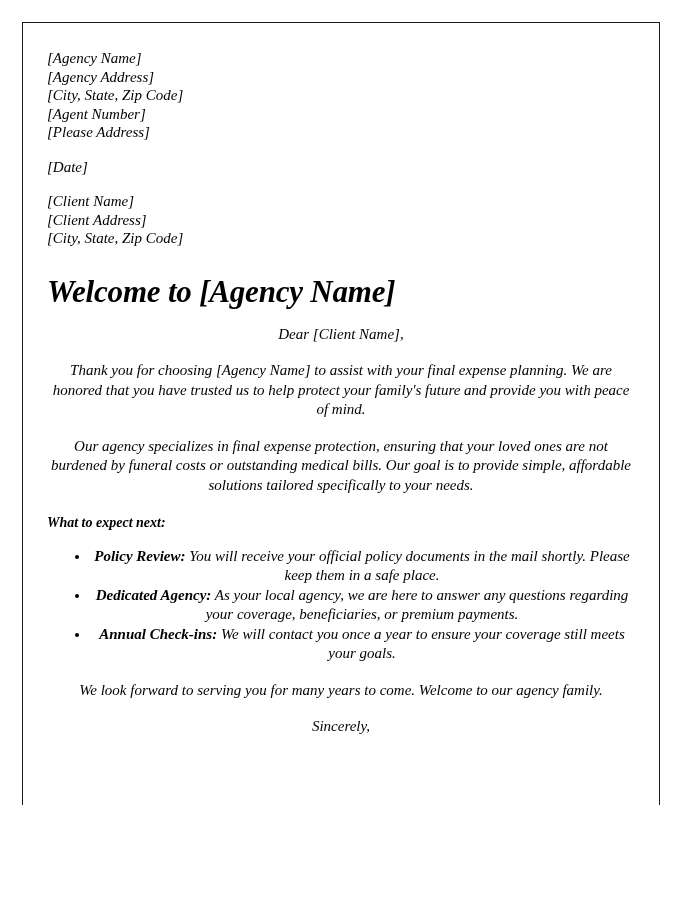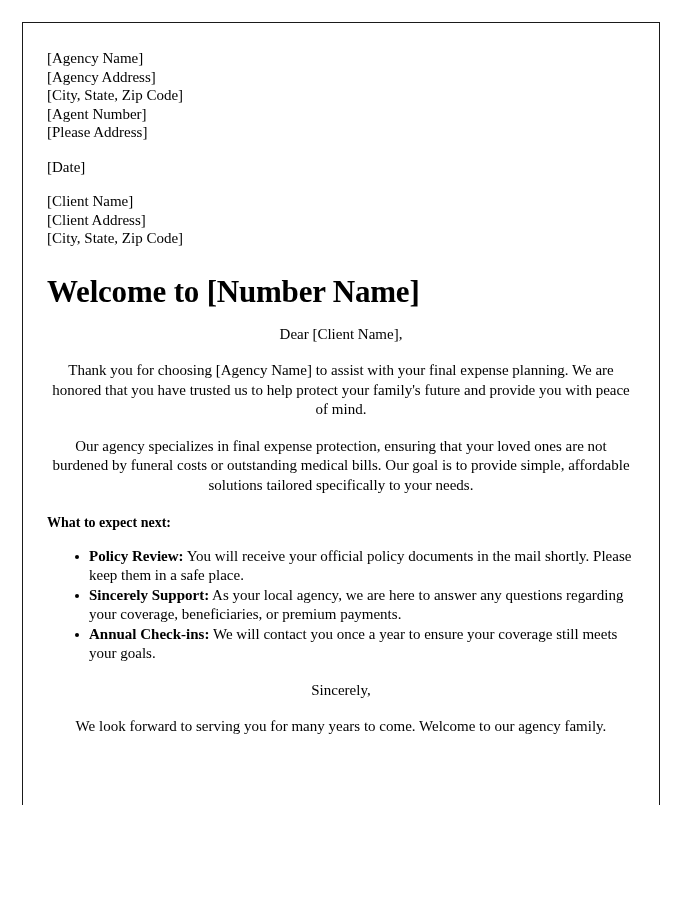--- a/index.html
+++ b/index.html
@@ -27,20 +27,21 @@
     box-sizing: border-box;
     background: #ffffff;
     overflow: hidden;
   }
 
   .page-body {
     position: absolute;
     left: 24px;
     top: 26px;
     width: 588px;
+    font-style: italic;
   }
 
   
   .addr-block {
     font-size: 15px;
     line-height: 18.5px;
   }
   .addr-line {
     white-space: pre;
   }
@@ -85,20 +86,21 @@
     list-style: none;
     margin: 11px 0 0 0;
     padding: 0;
   }
   .bullets li {
     position: relative;
     padding-left: 42px;
     font-size: 15px;
     line-height: 19.5px;
     margin-bottom: 0px;
+    text-align: center;
   }
   .bullets li::before {
     content: "";
     position: absolute;
     left: 28px;
     top: 8px;
     width: 4px;
     height: 4px;
     border-radius: 50%;
     background: #000000;
@@ -125,35 +127,35 @@
     </div>
 
     <div class="block-gap"></div>
 
     <div class="addr-block">
       <div class="addr-line">[Client Name]</div>
       <div class="addr-line">[Client Address]</div>
       <div class="addr-line">[City, State, Zip Code]</div>
     </div>
 
-    <h1 class="doc-title">Welcome to [Number Name]</h1>
+    <h1 class="doc-title">Welcome to [Agency Name]</h1>
 
     <p class="para tight">Dear [Client Name],</p>
 
     <p class="para">Thank you for choosing [Agency Name] to assist with your final expense planning. We are honored that you have trusted us to help protect your family's future and provide you with peace of mind.</p>
 
     <p class="para">Our agency specializes in final expense protection, ensuring that your loved ones are not burdened by funeral costs or outstanding medical bills. Our goal is to provide simple, affordable solutions tailored specifically to your needs.</p>
 
     <p class="subhead">What to expect next:</p>
 
     <ul class="bullets">
       <li><span class="lead">Policy Review:</span><span> You will receive your official policy documents in the mail shortly. Please keep them in a safe place.</span></li>
-      <li><span class="lead">Sincerely Support:</span><span> As your local agency, we are here to answer any questions regarding your coverage, beneficiaries, or premium payments.</span></li>
+      <li><span class="lead">Dedicated Agency:</span><span> As your local agency, we are here to answer any questions regarding your coverage, beneficiaries, or premium payments.</span></li>
       <li><span class="lead">Annual Check-ins:</span><span> We will contact you once a year to ensure your coverage still meets your goals.</span></li>
     </ul>
 
 
+    <p class="para">We look forward to serving you for many years to come. Welcome to our agency family.</p>
+
     <p class="para">Sincerely,</p>
-
-    <p class="para">We look forward to serving you for many years to come. Welcome to our agency family.</p>
 
   </div>
 </div>
 
 </body></html>

